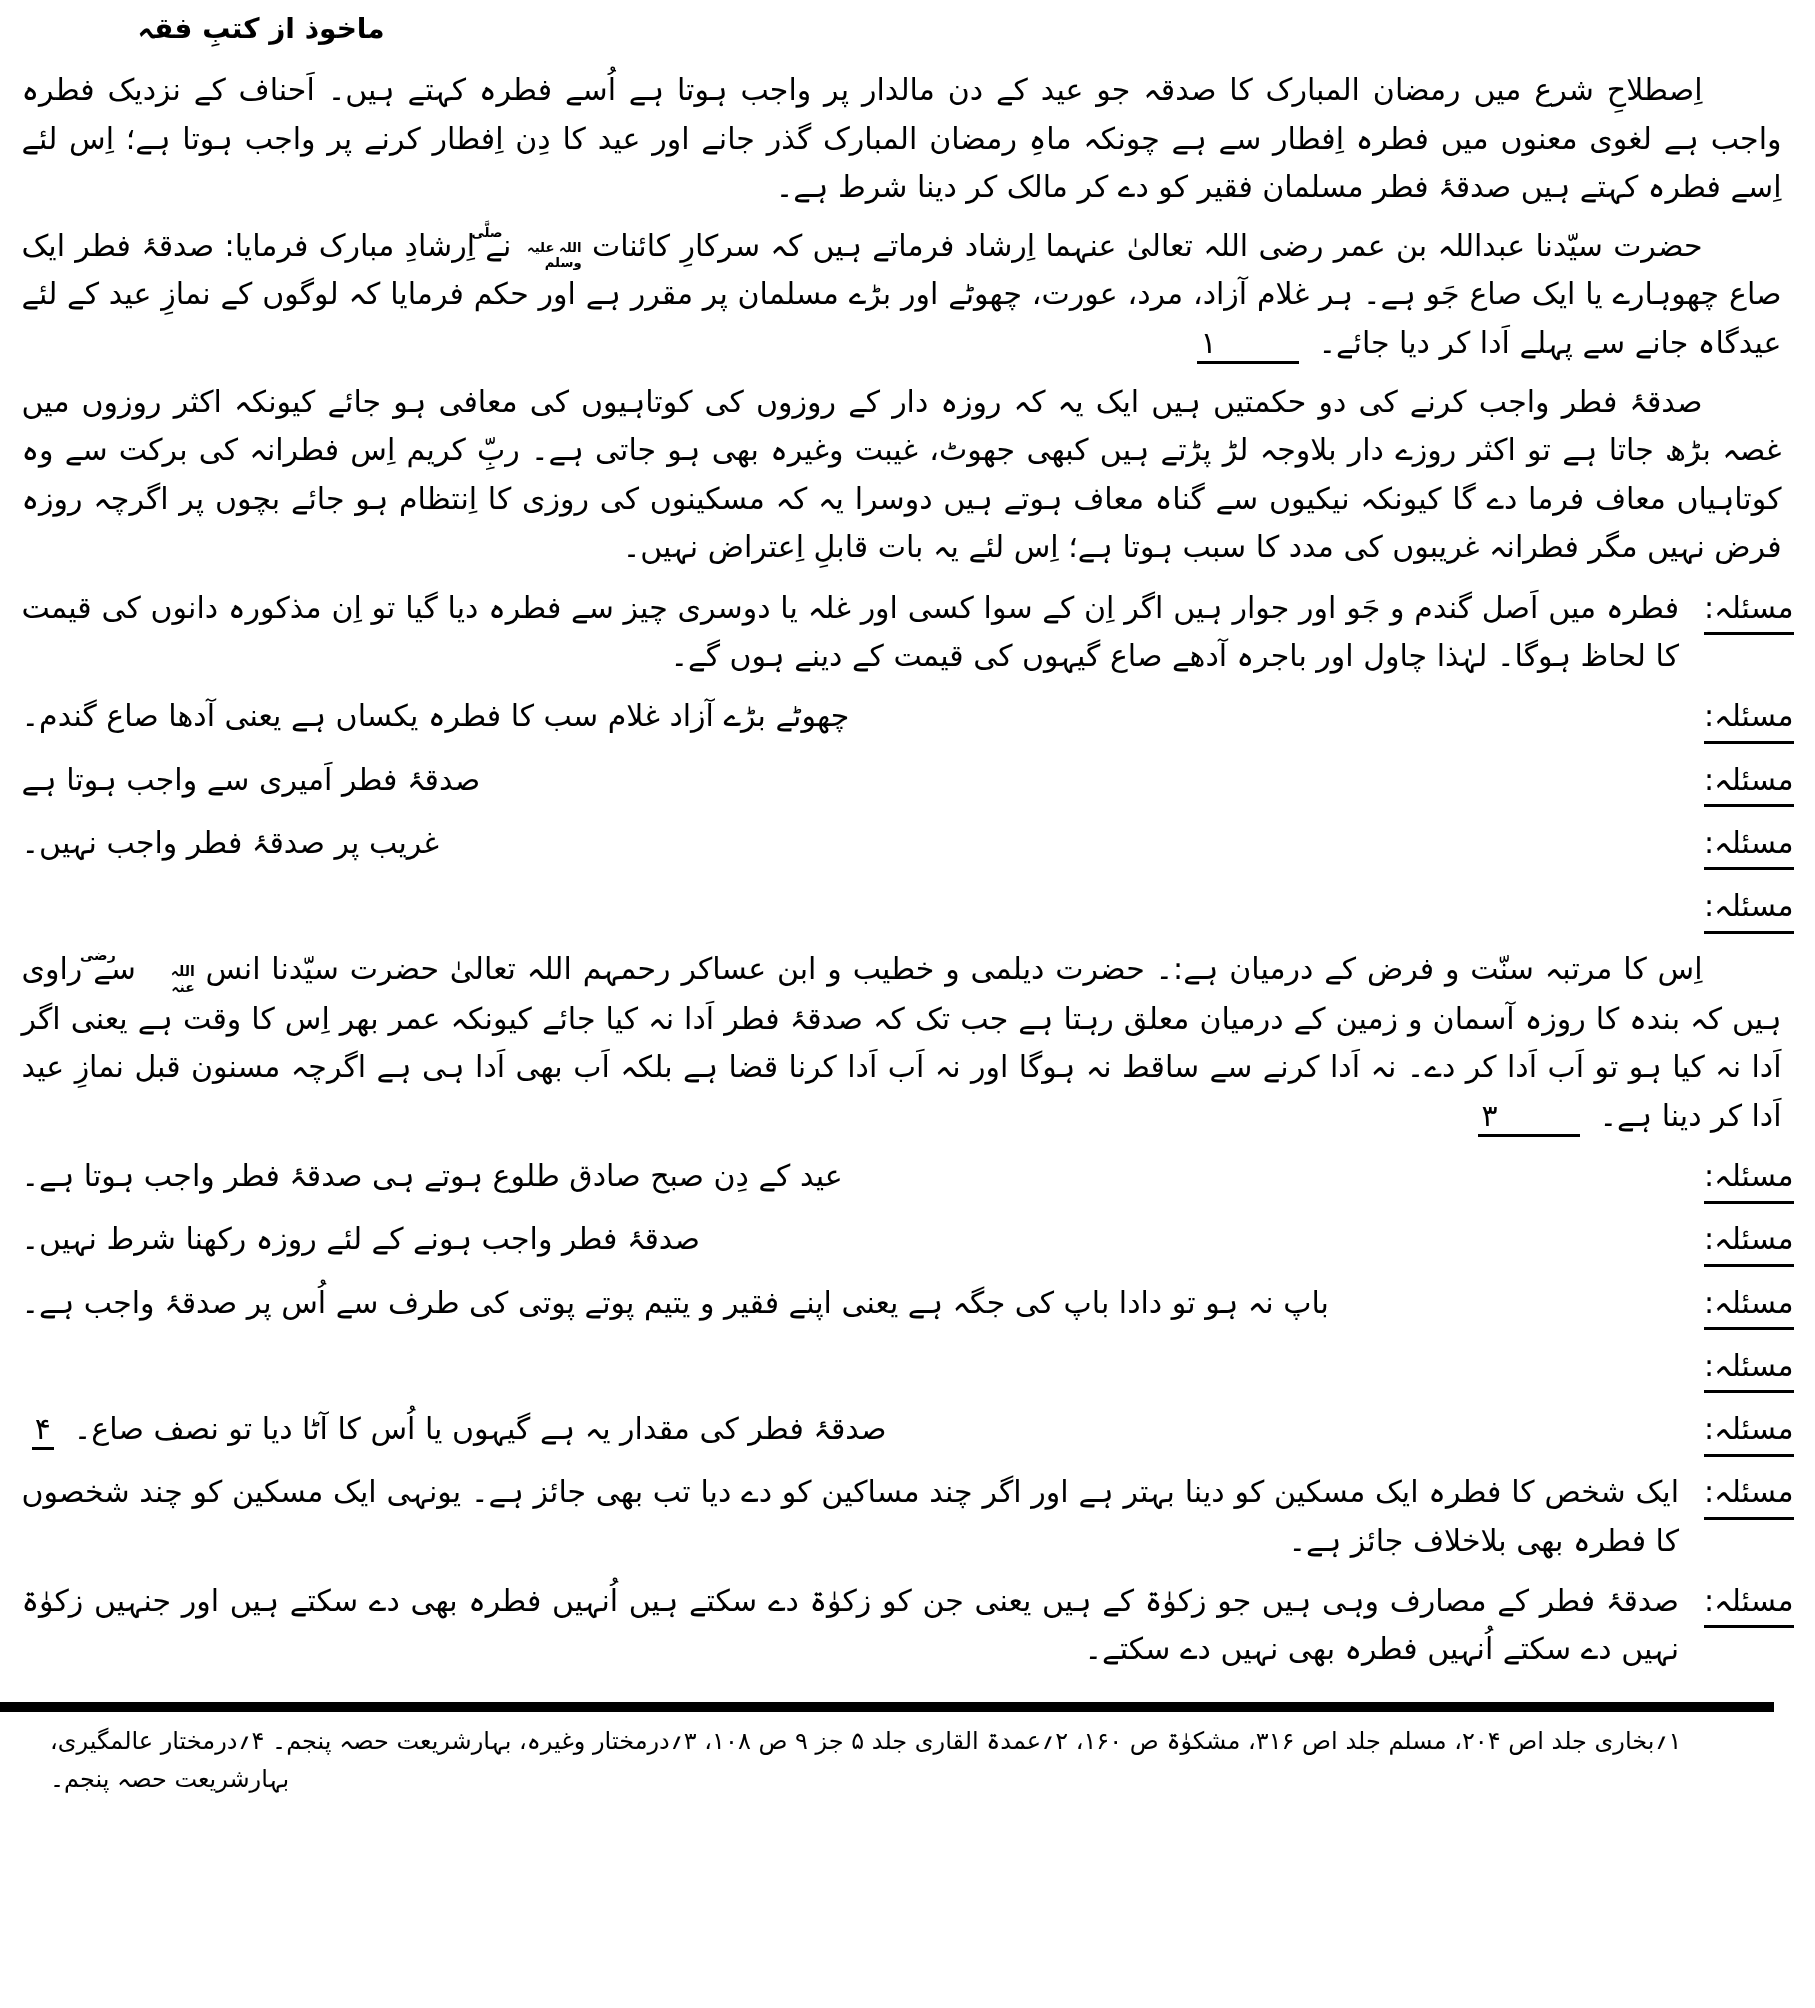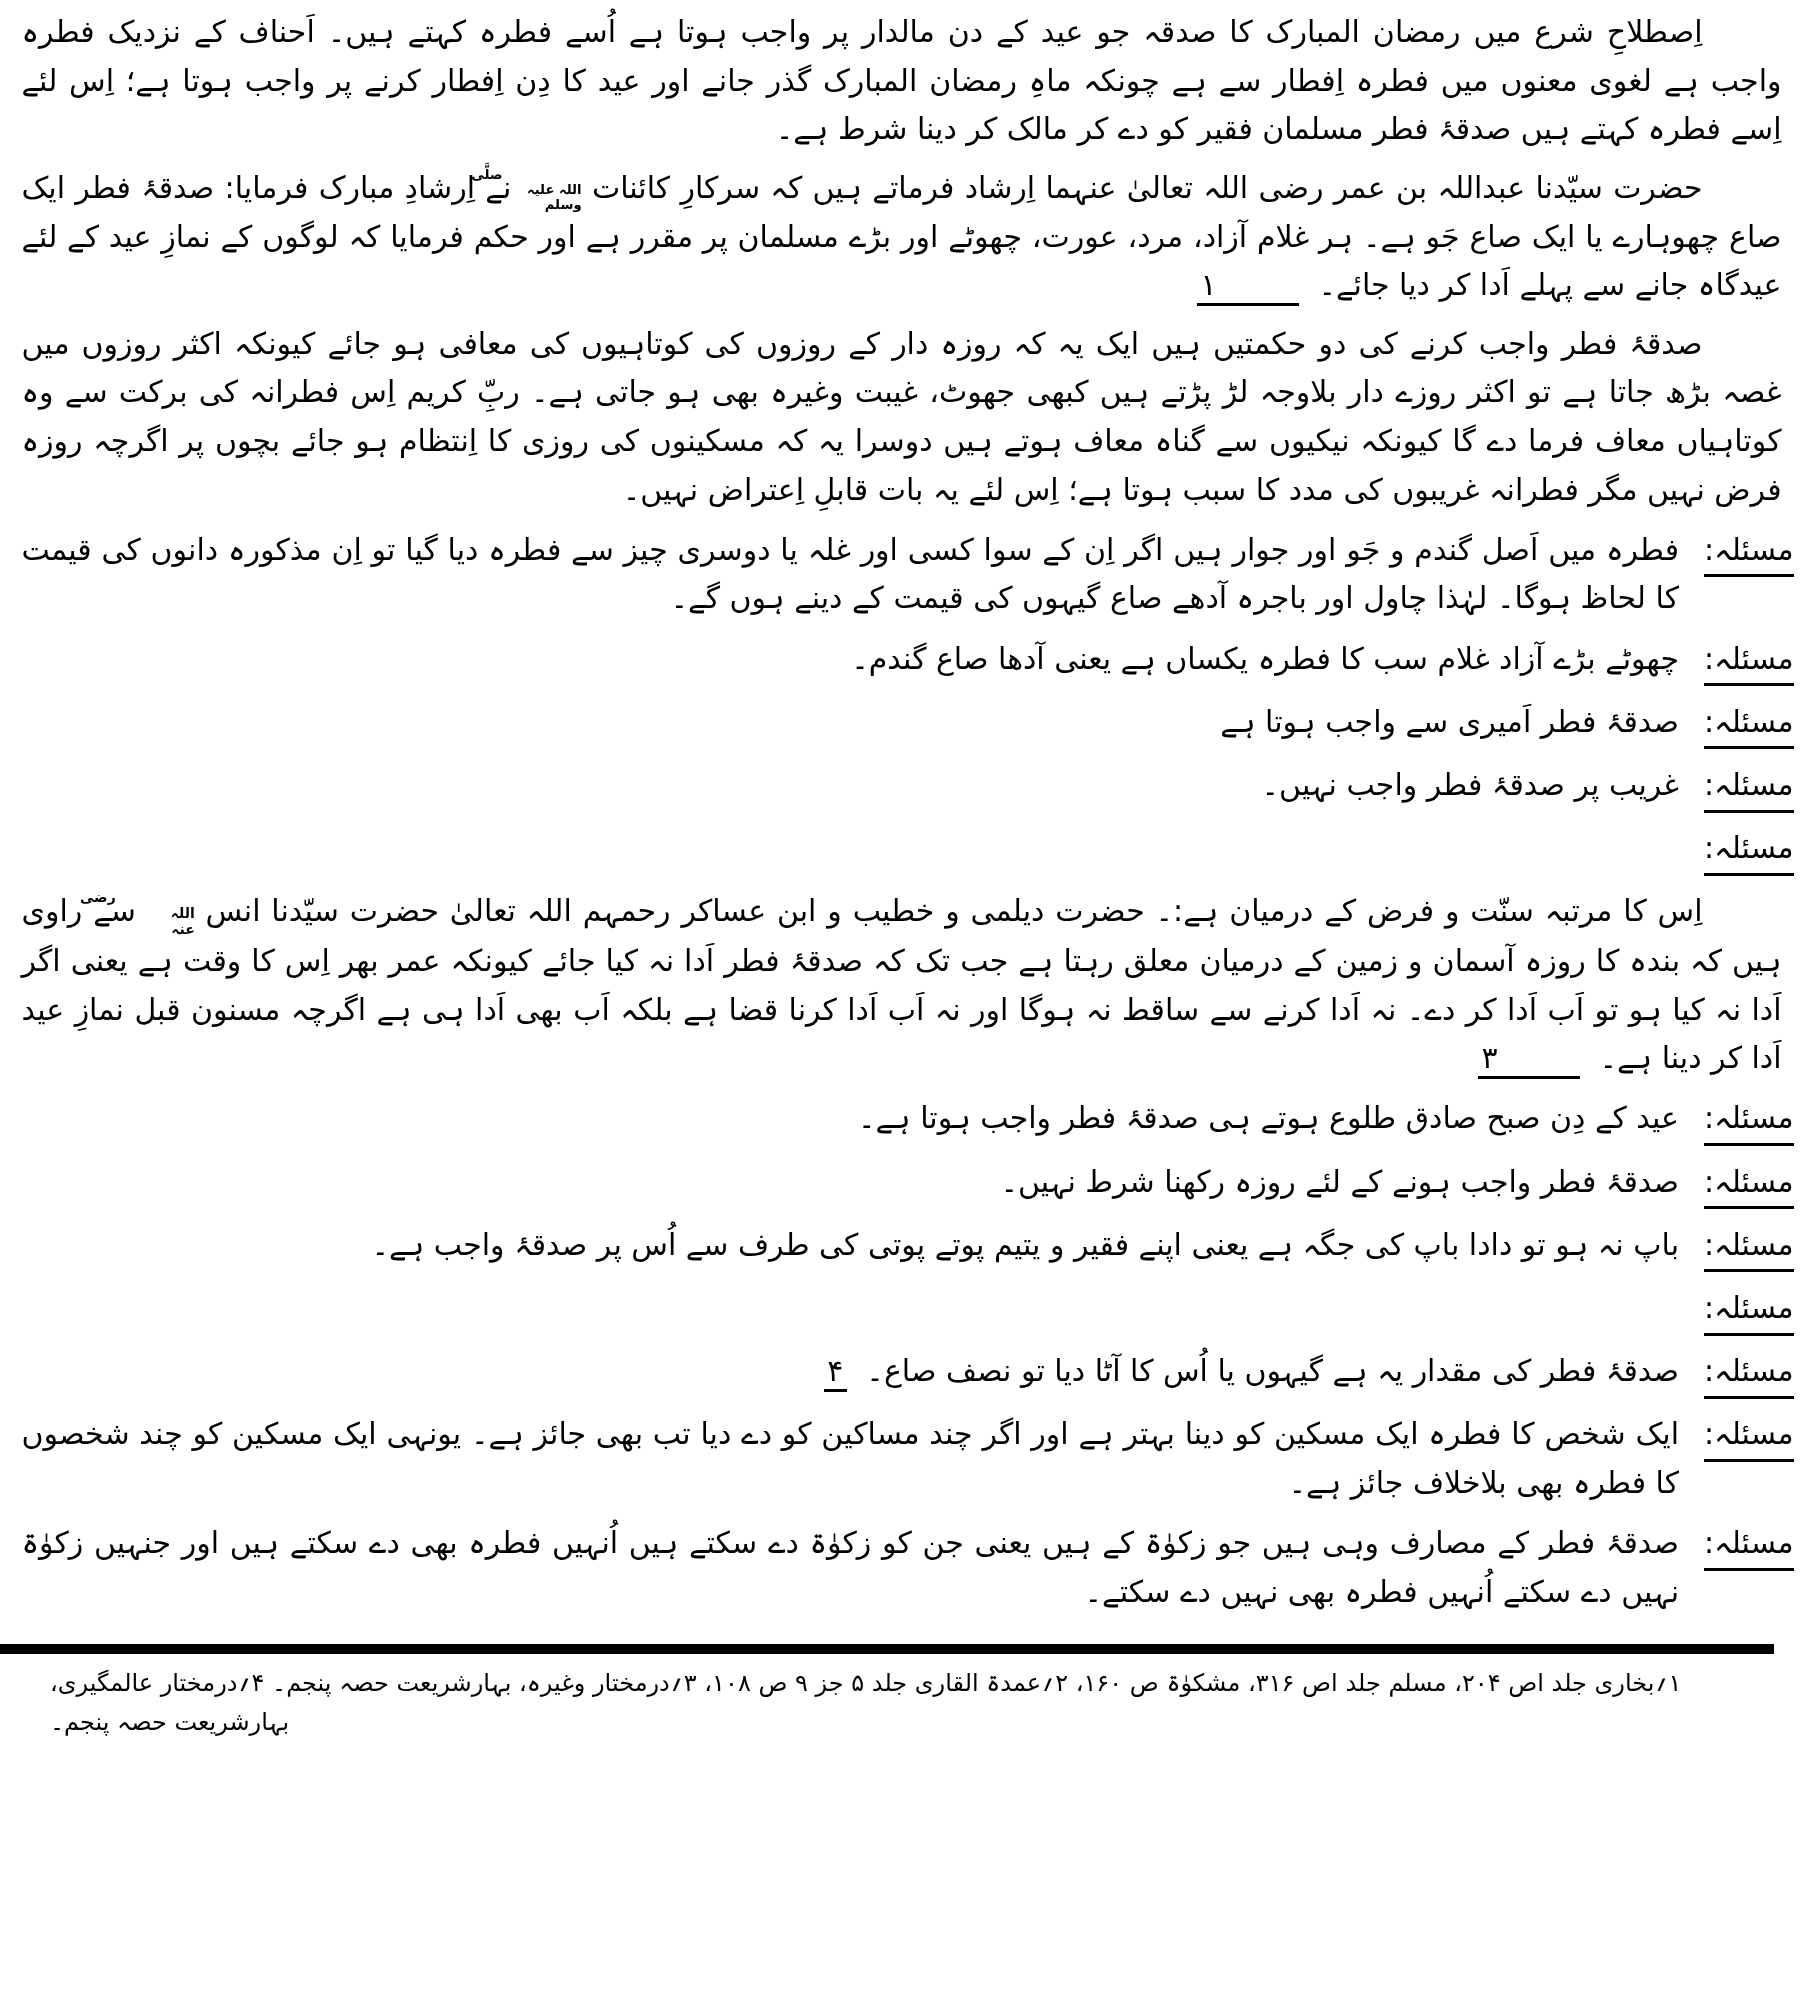--- a/index.html
+++ b/index.html
@@ -46,21 +46,21 @@
     border-bottom: 3.3px solid #000;
     white-space: nowrap;
     margin-left: 25px;
     flex: 0 0 auto;
   }
   .masala-text {
     flex: 1 1 auto;
     text-align: justify;
   }
   .masala-row.center .masala-text {
-    text-align: right;
+    text-align: left;
   }
   .honorific {
     display: inline-block;
     font-size: 13.2px;
     line-height: 1.15;
     width: 60px;
     text-align: right;
     vertical-align: middle;
     font-weight: bold;
   }
@@ -85,20 +85,21 @@
     line-height: 1.6;
     text-align: left;
     margin: 0 33px 0 50px;
   }
 </style>
 </head>
 <body>
 
 <div class="page">
 
+  <div class="source-note">ماخوذ از کتبِ فقہ</div>
 
   <p class="body-para">اِصطلاحِ شرع میں رمضان المبارک کا صدقہ جو عید کے دن مالدار پر واجب ہوتا ہے اُسے فطرہ کہتے ہیں۔ اَحناف کے نزدیک فطرہ واجب ہے لغوی معنوں میں فطرہ اِفطار سے ہے چونکہ ماہِ رمضان المبارک گذر جانے اور عید کا دِن اِفطار کرنے پر واجب ہوتا ہے؛ اِس لئے اِسے فطرہ کہتے ہیں صدقۂ فطر مسلمان فقیر کو دے کر مالک کر دینا شرط ہے۔</p>
 
   <p class="body-para">
     <span>حضرت سیّدنا عبداللہ بن عمر رضی اللہ تعالیٰ عنہما اِرشاد فرماتے ہیں کہ سرکارِ کائنات</span>
     <span class="honorific">صلَّی اللہ علیہ وسلم</span>
     <span>نے اِرشادِ مبارک فرمایا: صدقۂ فطر ایک صاع چھوہارے یا ایک صاع جَو ہے۔ ہر غلام آزاد، مرد، عورت، چھوٹے اور بڑے مسلمان پر مقرر ہے اور حکم فرمایا کہ لوگوں کے نمازِ عید کے لئے عیدگاہ جانے سے پہلے اَدا کر دیا جائے۔</span>
     <span class="ref">۱</span>
   </p>
 

